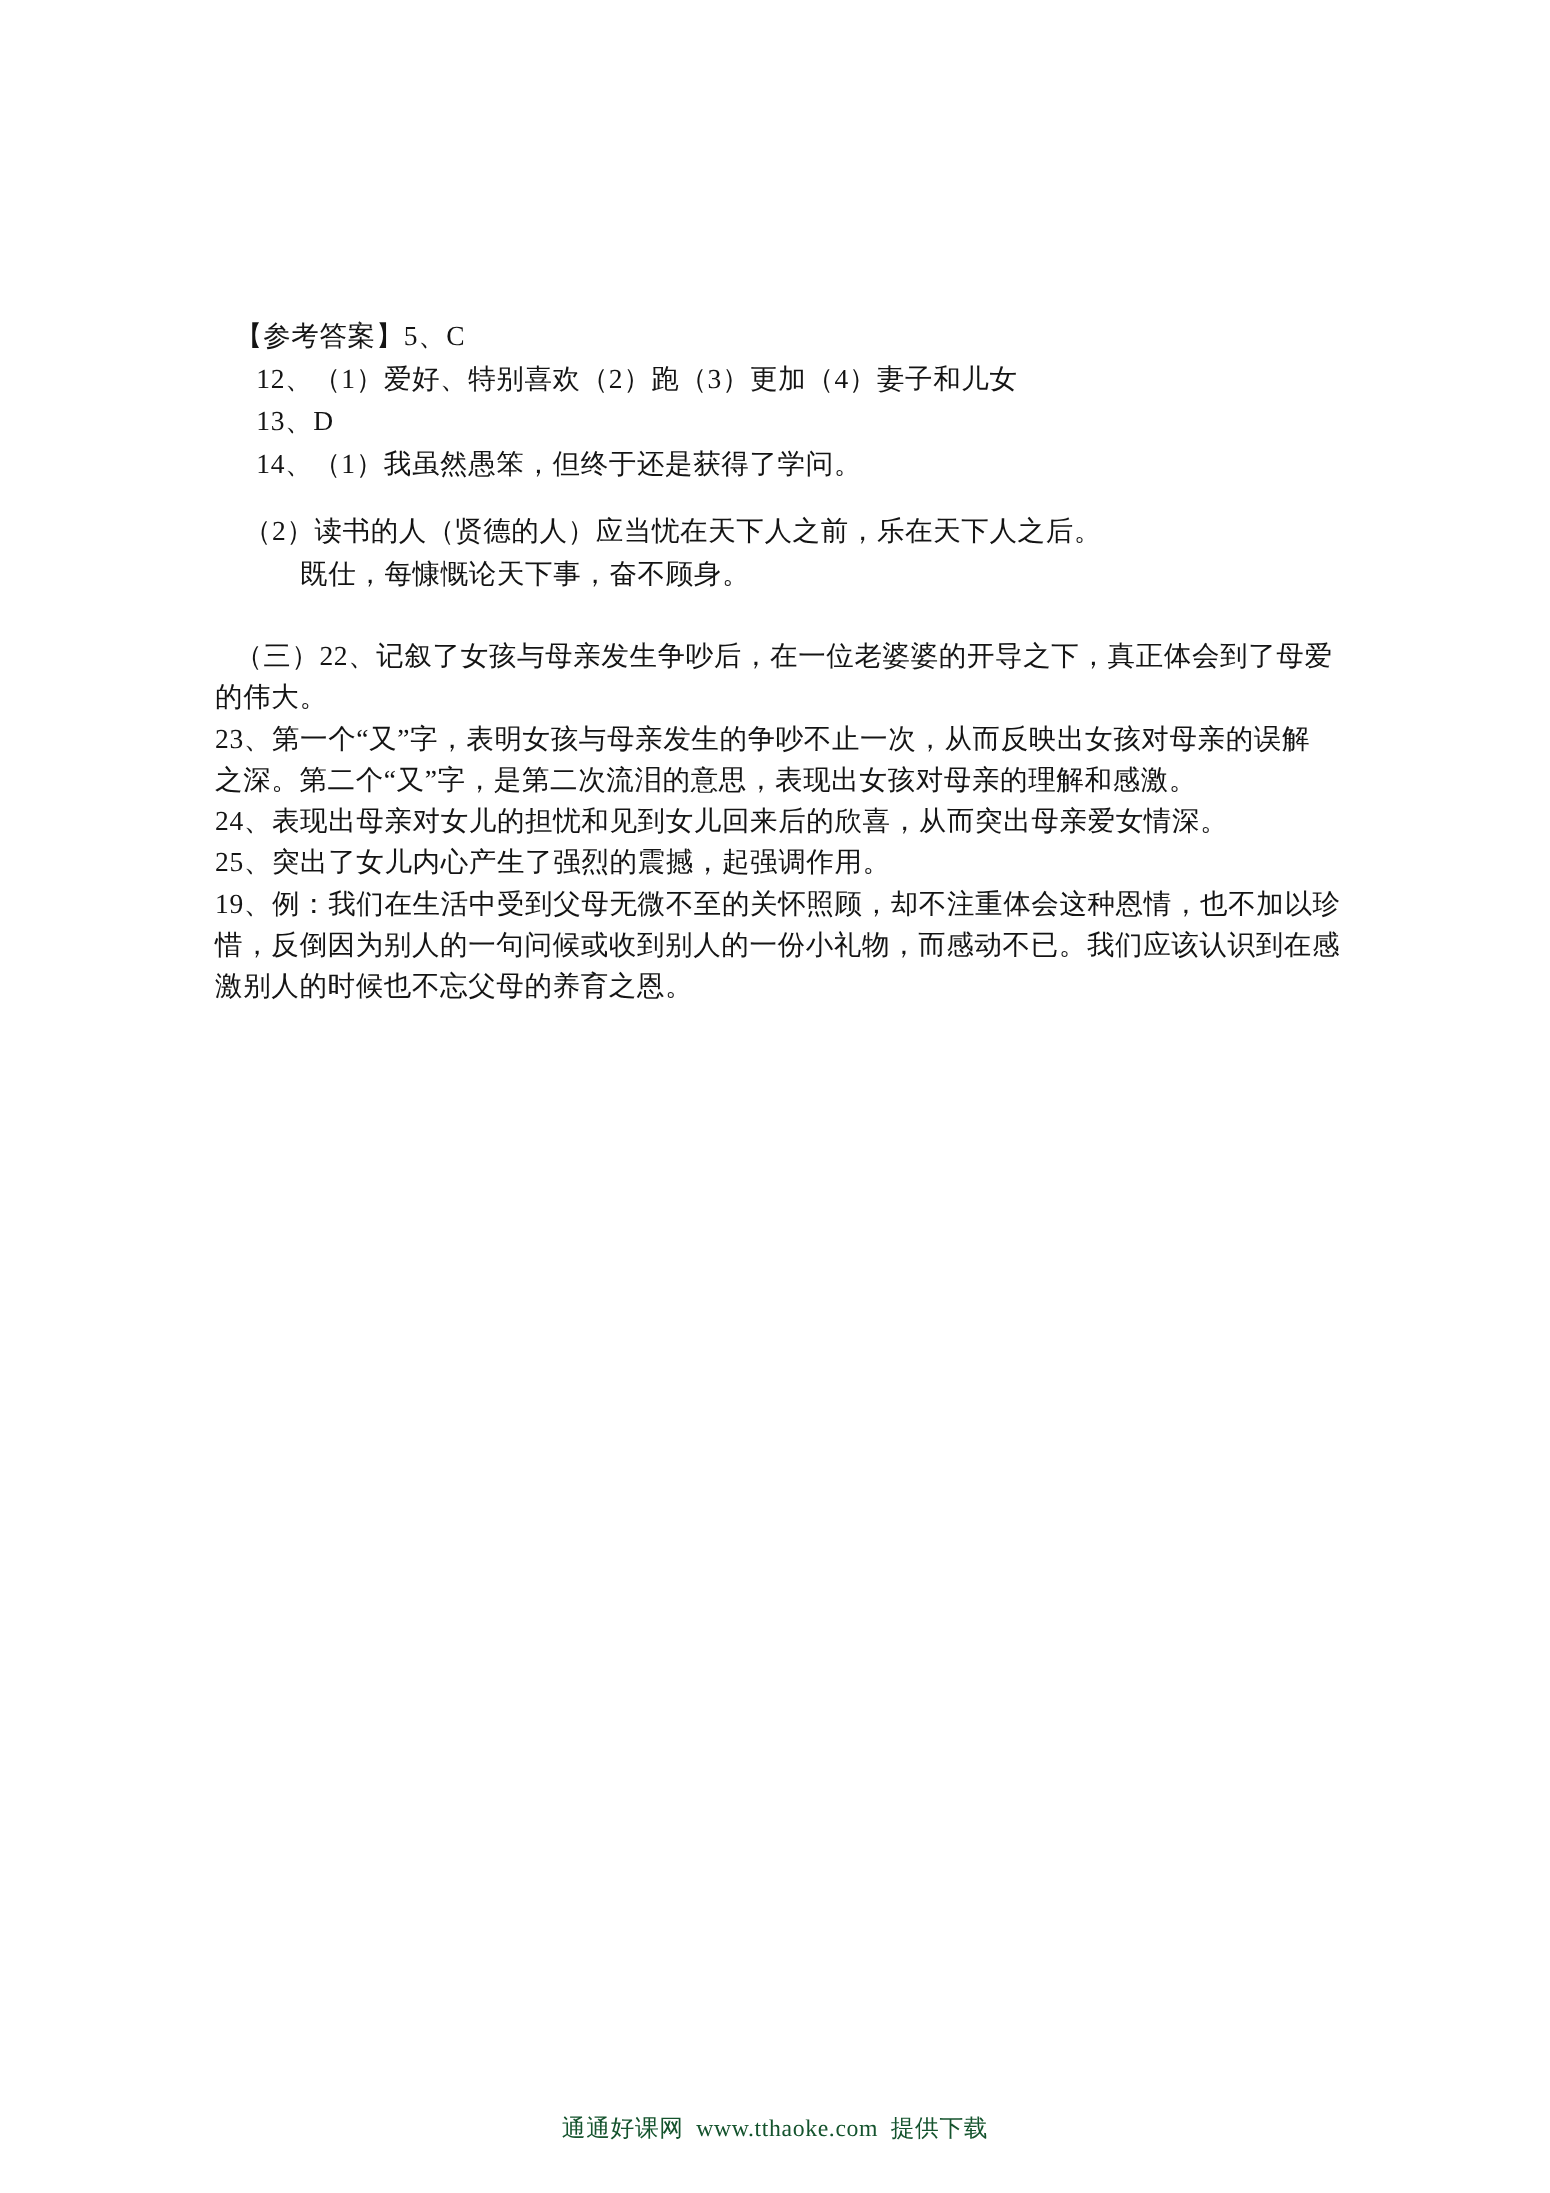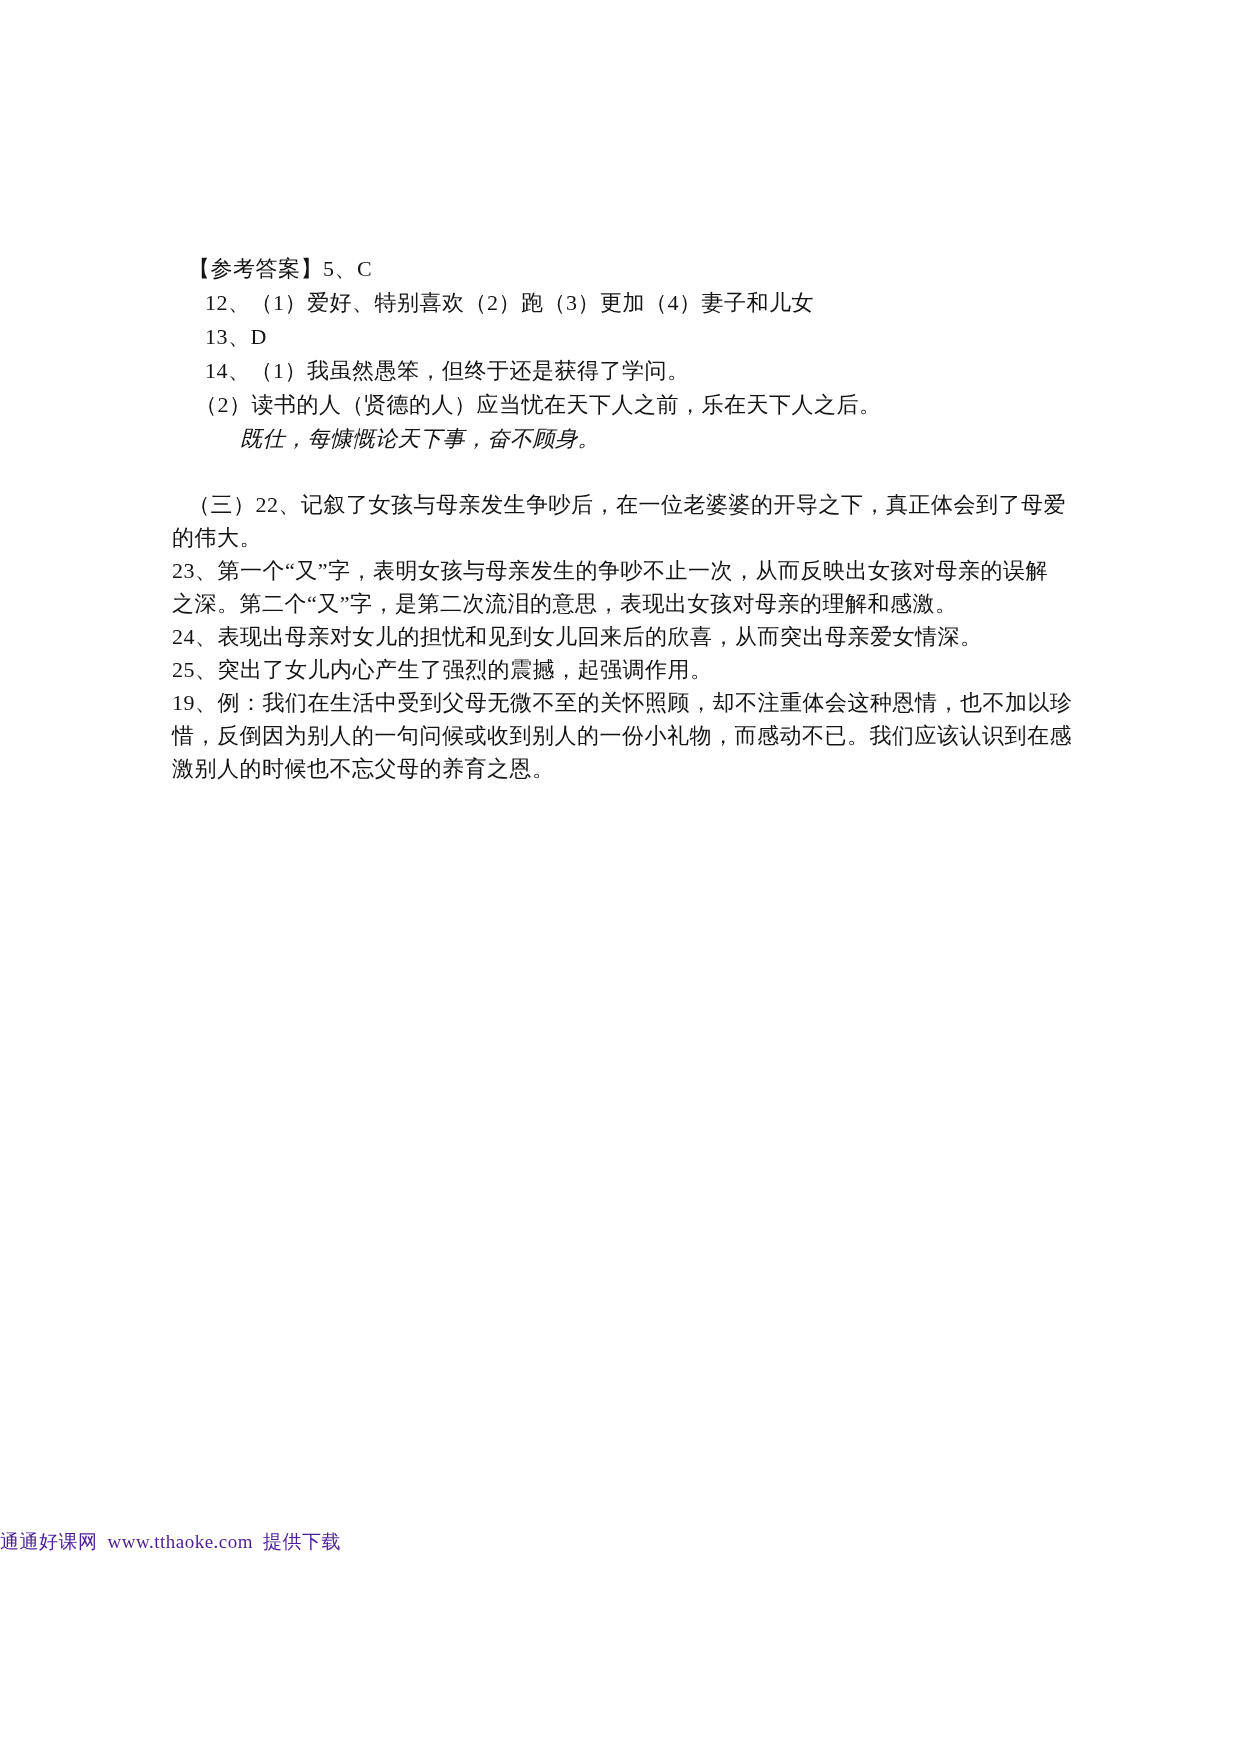--- a/index.html
+++ b/index.html
@@ -24,36 +24,36 @@
   }
   .ln {
     margin: 0;
     font-size: 22px;
     line-height: 33px;
     white-space: nowrap;
     letter-spacing: 0.5px;
   }
   .sec1 .ln { line-height: 34px; }
   .i16 { padding-left: 16px; }
-  .i23 { padding-left: 23px; }
+  .i23 { padding-left: 23px; margin-top: 20px; }
   .i33 { padding-left: 33px; }
   .i43 { padding-left: 43px; }
-  .i68 { padding-left: 68px; font-style: italic; }
+  .i68 { padding-left: 68px; }
   .section-gap {
     height: 32px;
   }
   .footer {
     position: absolute;
     left: 0;
-    top: 1530px;
+    top: 1692px;
     width: 100%;
-    text-align: left;
+    text-align: center;
     font-size: 19px;
     line-height: 24px;
-    color: #4c1d95;
+    color: #14532d;
     letter-spacing: 0.5px;
   }
   .footer .sep { display: inline-block; width: 10px; }
 </style>
 </head>
 <body>
 
 <div class="page">
   <div class="content">
 

